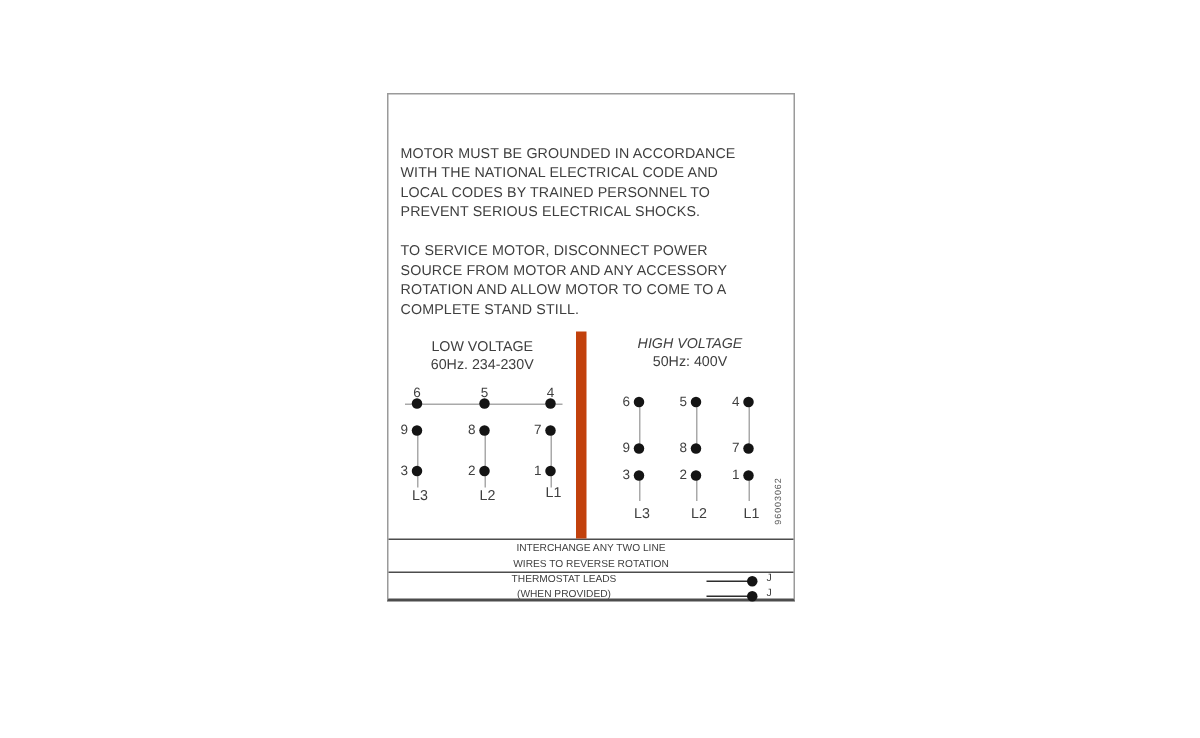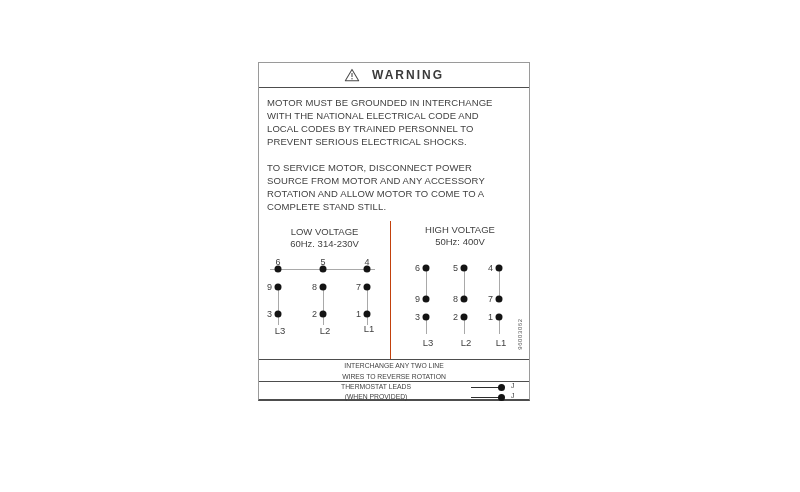--- a/index.html
+++ b/index.html
@@ -28,21 +28,21 @@
   .txt p{
     margin:0 0 13px 0;font-size:9.5px;line-height:13px;white-space:pre-line;
     color:#3f3f3f;letter-spacing:0.1px;
   }
   
   .volt{
     position:absolute;left:0;top:158px;width:100%;height:139px;box-sizing:border-box;
     border-bottom:1px solid #4d4d4d;
   }
   .col{position:absolute;top:0;height:100%;box-sizing:border-box;}
-  .col-low{left:0;width:132px;border-right:1px solid #c2410c;}
+  .col-low{left:0;width:132px;border-right:7px solid #c2410c;}
   .col-high{left:132px;width:138px;}
   .vhead{width:100%;text-align:center;font-size:9.5px;line-height:12px;color:#3f3f3f;}
   .dot{position:absolute;width:7px;height:7px;border-radius:50%;background:#141414;transform:translate(-50%,-50%);}
   .wire{position:absolute;background:#a9a9a9;}
   .wire-h{height:1px;}
   .wire-v{width:1px;}
   .tnum{
     position:absolute;font-size:9px;color:#3f3f3f;transform:translate(-50%,-50%);
     line-height:9px;
   }
@@ -71,45 +71,37 @@
   .lead{position:absolute;top:4px;}
   .lead .lw{position:absolute;left:0;top:2px;width:30px;height:1px;background:#2d2d2d;}
   .lead .ld{position:absolute;left:27px;top:-1px;width:7px;height:7px;border-radius:50%;background:#141414;}
   .lead .lj{position:absolute;left:40px;top:-3px;font-size:7px;color:#3f3f3f;}
 </style>
 </head>
 <body>
 
 <div class="label">
 
-  <div class="hdr">
-    <svg class="warn-icon" viewBox="0 0 20 18">
-      <path d="M10 1.8 L18.6 16.4 L1.4 16.4 Z" fill="none" stroke="#4a4a4a" stroke-width="1.3" stroke-linejoin="round"></path>
-      <line x1="10" y1="6.5" x2="10" y2="11.5" stroke="#4a4a4a" stroke-width="1.4"></line>
-      <circle cx="10" cy="13.8" r="0.9" fill="#4a4a4a"></circle>
-    </svg>
-    <span class="title">WARNING</span>
-  </div>
 
   <div class="txt">
-    <p>MOTOR MUST BE GROUNDED IN INTERCHANGE
+    <p>MOTOR MUST BE GROUNDED IN ACCORDANCE
 WITH THE NATIONAL ELECTRICAL CODE AND
 LOCAL CODES BY TRAINED PERSONNEL TO
 PREVENT SERIOUS ELECTRICAL SHOCKS.</p>
     <p>TO SERVICE MOTOR, DISCONNECT POWER
 SOURCE FROM MOTOR AND ANY ACCESSORY
 ROTATION AND ALLOW MOTOR TO COME TO A
 COMPLETE STAND STILL.</p>
   </div>
 
   <div class="volt">
 
     <div class="col col-low">
       <div class="vhead" style="margin-top:5px;">LOW VOLTAGE</div>
-      <div class="vhead">60Hz. 314-230V</div>
+      <div class="vhead">60Hz. 234-230V</div>
 
       <span class="tnum" style="left:19px;top:41px;">6</span>
       <span class="tnum" style="left:64px;top:41px;">5</span>
       <span class="tnum" style="left:108px;top:41px;">4</span>
       <div class="wire wire-h" style="left:11px;top:48px;width:105px;"></div>
       <div class="dot" style="left:19px;top:48px;"></div>
       <div class="dot" style="left:64px;top:48px;"></div>
       <div class="dot" style="left:108px;top:48px;"></div>
 
       <div class="wire wire-v" style="left:19px;top:66px;height:38px;"></div>
@@ -129,21 +121,21 @@
       <div class="dot" style="left:19px;top:93px;"></div>
       <div class="dot" style="left:64px;top:93px;"></div>
       <div class="dot" style="left:108px;top:93px;"></div>
 
       <span class="lline" style="left:21px;top:105px;">L3</span>
       <span class="lline" style="left:66px;top:105px;">L2</span>
       <span class="lline" style="left:110px;top:103px;">L1</span>
     </div>
 
     <div class="col col-high">
-      <div class="vhead" style="margin-top:3px;">HIGH VOLTAGE</div>
+      <div class="vhead" style="margin-top:3px;font-style:italic;">HIGH VOLTAGE</div>
       <div class="vhead">50Hz: 400V</div>
 
       <div class="wire wire-v" style="left:35px;top:47px;height:31px;"></div>
       <div class="wire wire-v" style="left:73px;top:47px;height:31px;"></div>
       <div class="wire wire-v" style="left:108px;top:47px;height:31px;"></div>
 
       <span class="tnum left" style="left:29px;top:47px;">6</span>
       <span class="tnum left" style="left:67px;top:47px;">5</span>
       <span class="tnum left" style="left:102px;top:47px;">4</span>
       <div class="dot" style="left:35px;top:47px;"></div>

